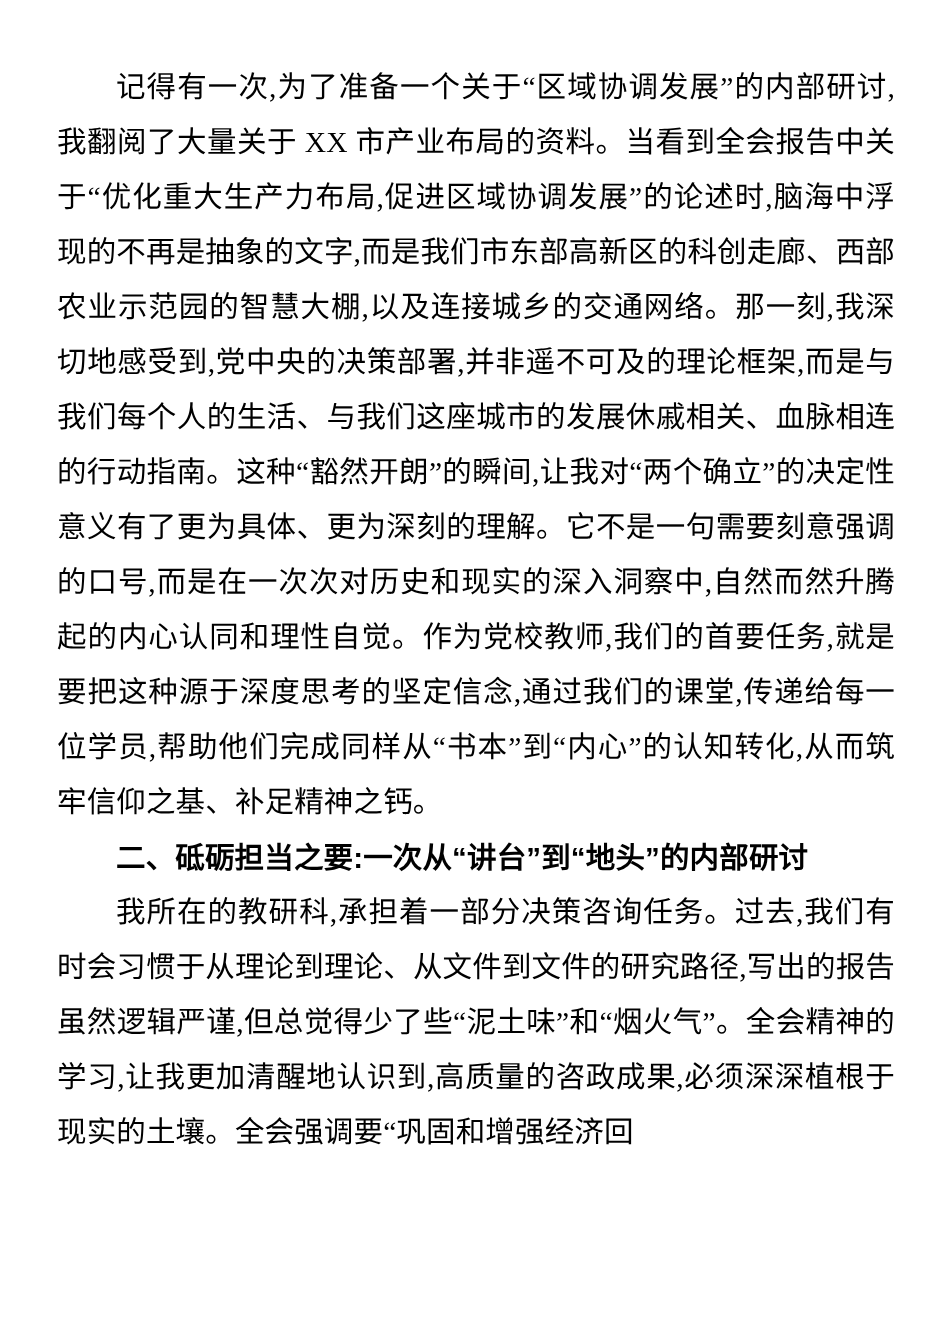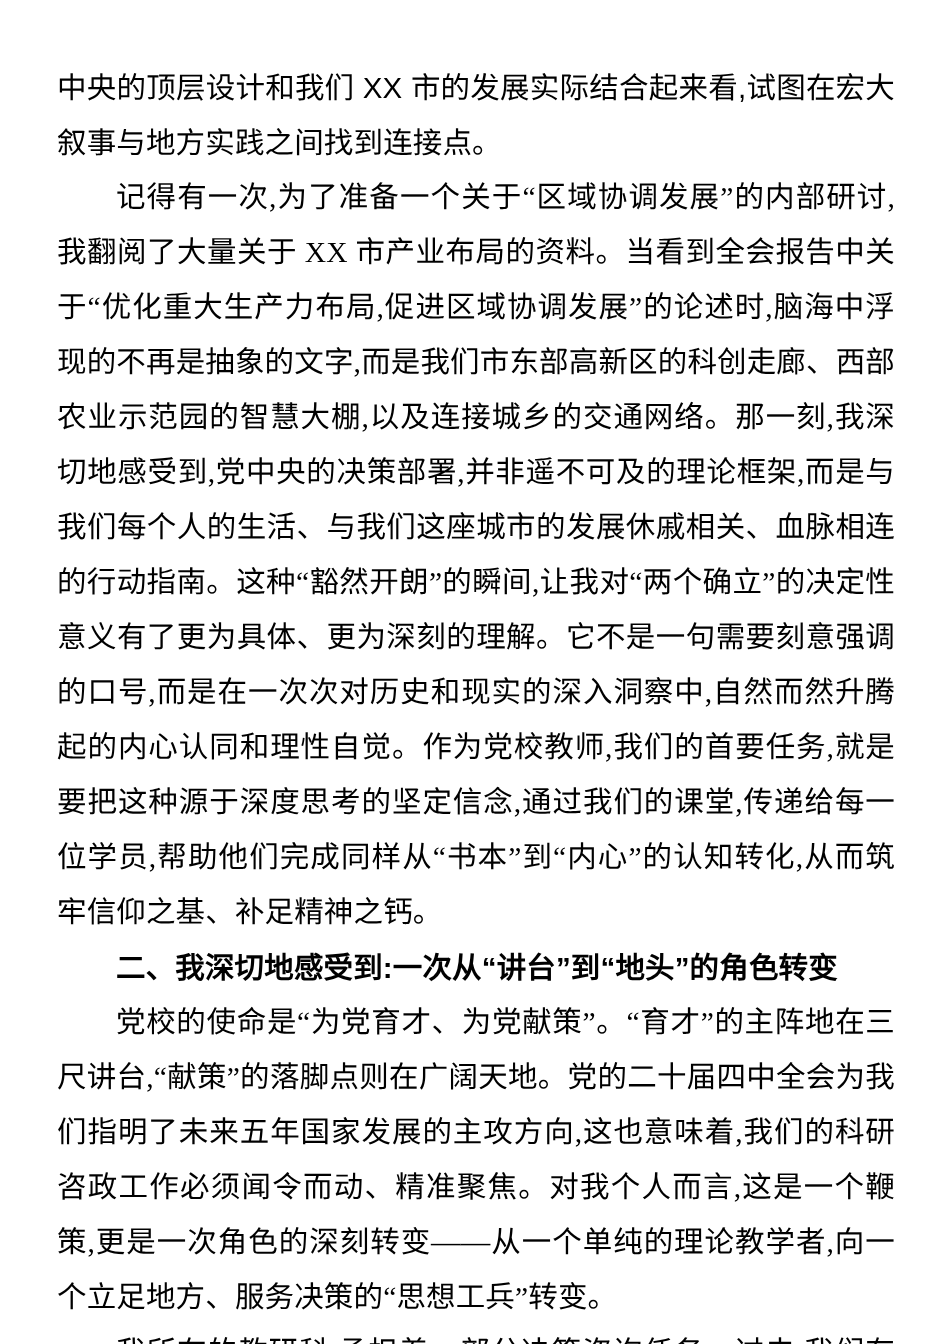--- a/index.html
+++ b/index.html
@@ -52,24 +52,22 @@
     text-align: left;
     text-align-last: left;
   }
 </style>
 </head>
 <body>
 
 <div id="page">
   <div class="doc-body">
 
-    <p class="para continued">中央的顶层设计和我们 XX 市的发展实际结合起来看,试图在宏大叙事与地方实践之间找到连接点。</p>
 
     <p class="para indent">记得有一次,为了准备一个关于“区域协调发展”的内部研讨,我翻阅了大量关于 XX 市产业布局的资料。当看到全会报告中关于“优化重大生产力布局,促进区域协调发展”的论述时,脑海中浮现的不再是抽象的文字,而是我们市东部高新区的科创走廊、西部农业示范园的智慧大棚,以及连接城乡的交通网络。那一刻,我深切地感受到,党中央的决策部署,并非遥不可及的理论框架,而是与我们每个人的生活、与我们这座城市的发展休戚相关、血脉相连的行动指南。这种“豁然开朗”的瞬间,让我对“两个确立”的决定性意义有了更为具体、更为深刻的理解。它不是一句需要刻意强调的口号,而是在一次次对历史和现实的深入洞察中,自然而然升腾起的内心认同和理性自觉。作为党校教师,我们的首要任务,就是要把这种源于深度思考的坚定信念,通过我们的课堂,传递给每一位学员,帮助他们完成同样从“书本”到“内心”的认知转化,从而筑牢信仰之基、补足精神之钙。</p>
 
-    <p class="para heading">二、我深切地感受到:一次从“讲台”到“地头”的角色转变</p>
+    <p class="para heading">二、砥砺担当之要:一次从“讲台”到“地头”的内部研讨</p>
 
-    <p class="para indent">党校的使命是“为党育才、为党献策”。“育才”的主阵地在三尺讲台,“献策”的落脚点则在广阔天地。党的二十届四中全会为我们指明了未来五年国家发展的主攻方向,这也意味着,我们的科研咨政工作必须闻令而动、精准聚焦。对我个人而言,这是一个鞭策,更是一次角色的深刻转变——从一个单纯的理论教学者,向一个立足地方、服务决策的“思想工兵”转变。</p>
 
     <p class="para indent">我所在的教研科,承担着一部分决策咨询任务。过去,我们有时会习惯于从理论到理论、从文件到文件的研究路径,写出的报告虽然逻辑严谨,但总觉得少了些“泥土味”和“烟火气”。全会精神的学习,让我更加清醒地认识到,高质量的咨政成果,必须深深植根于现实的土壤。全会强调要“巩固和增强经济回</p>
 
   </div>
 </div>
 
 </body></html>

